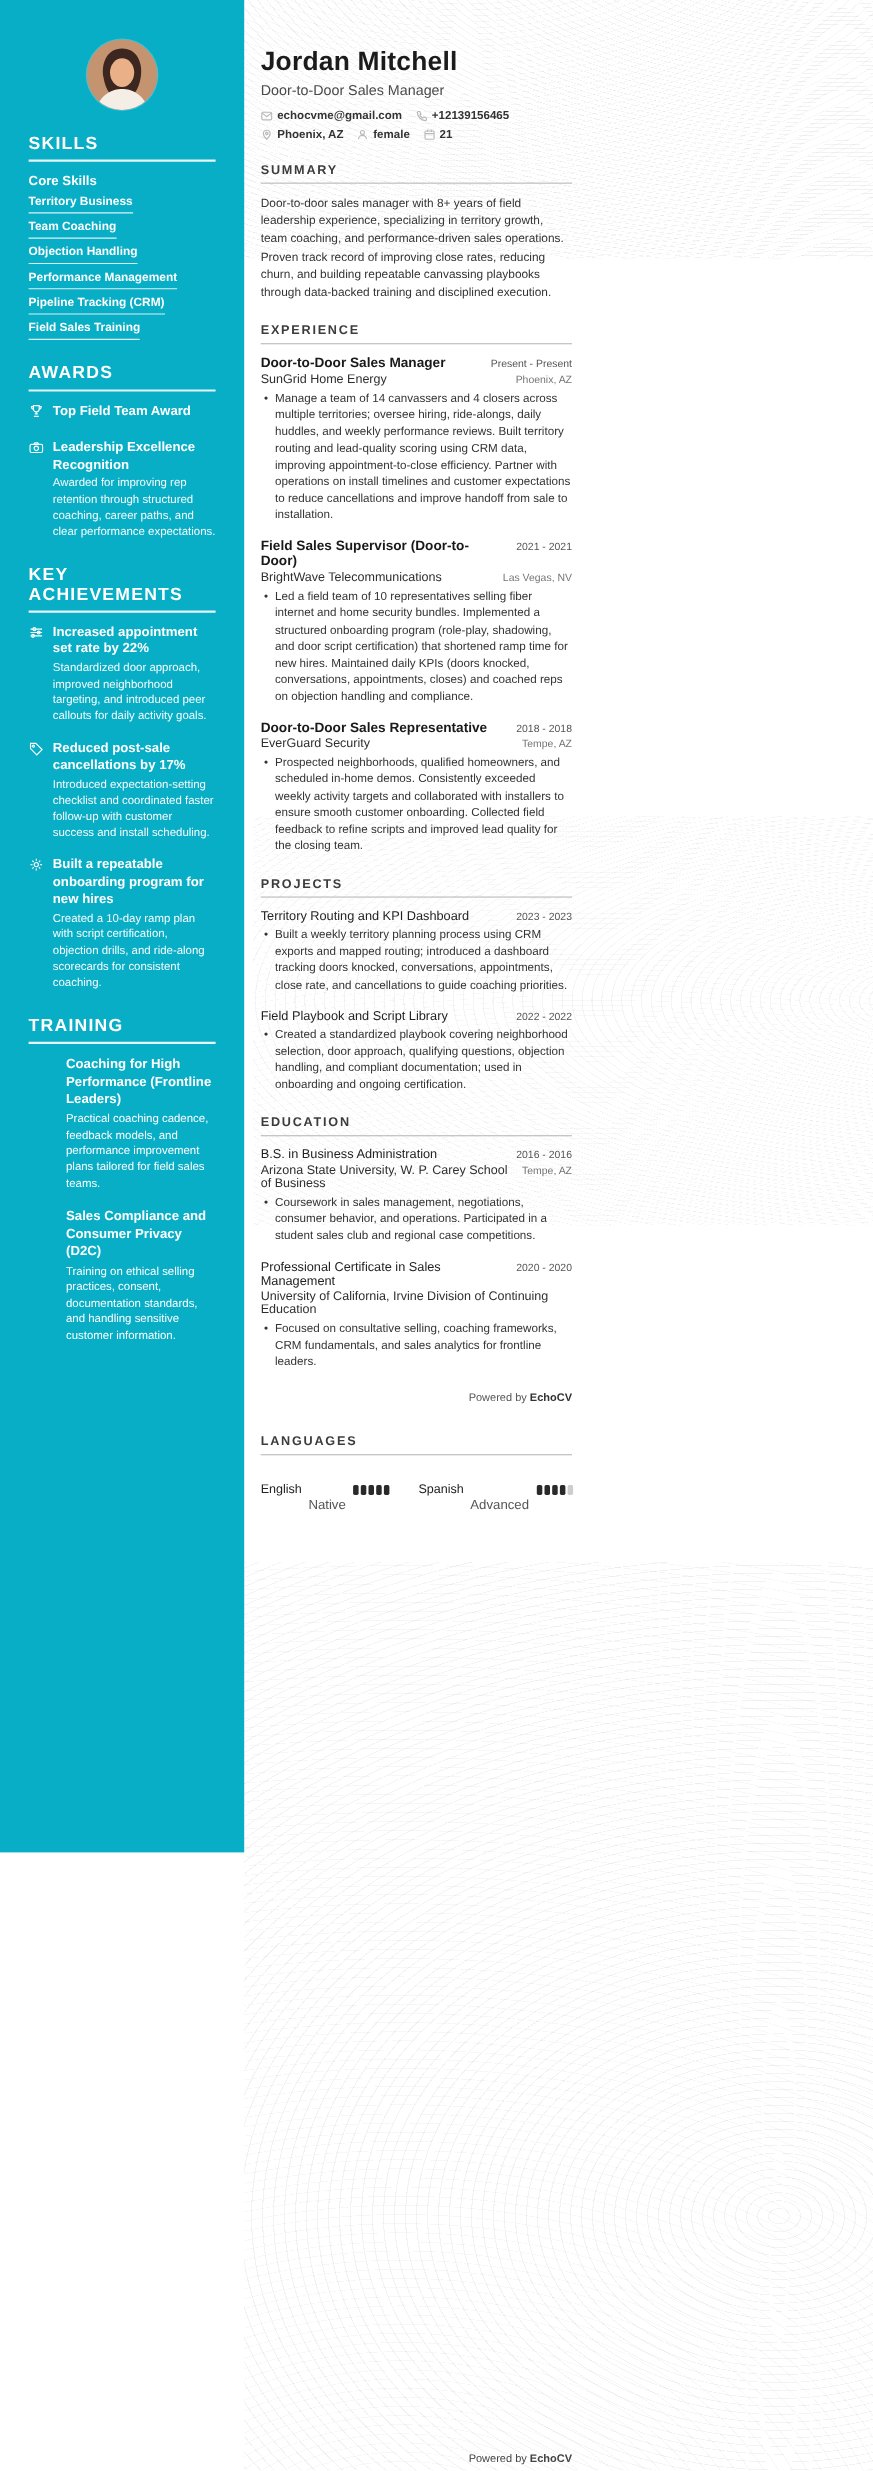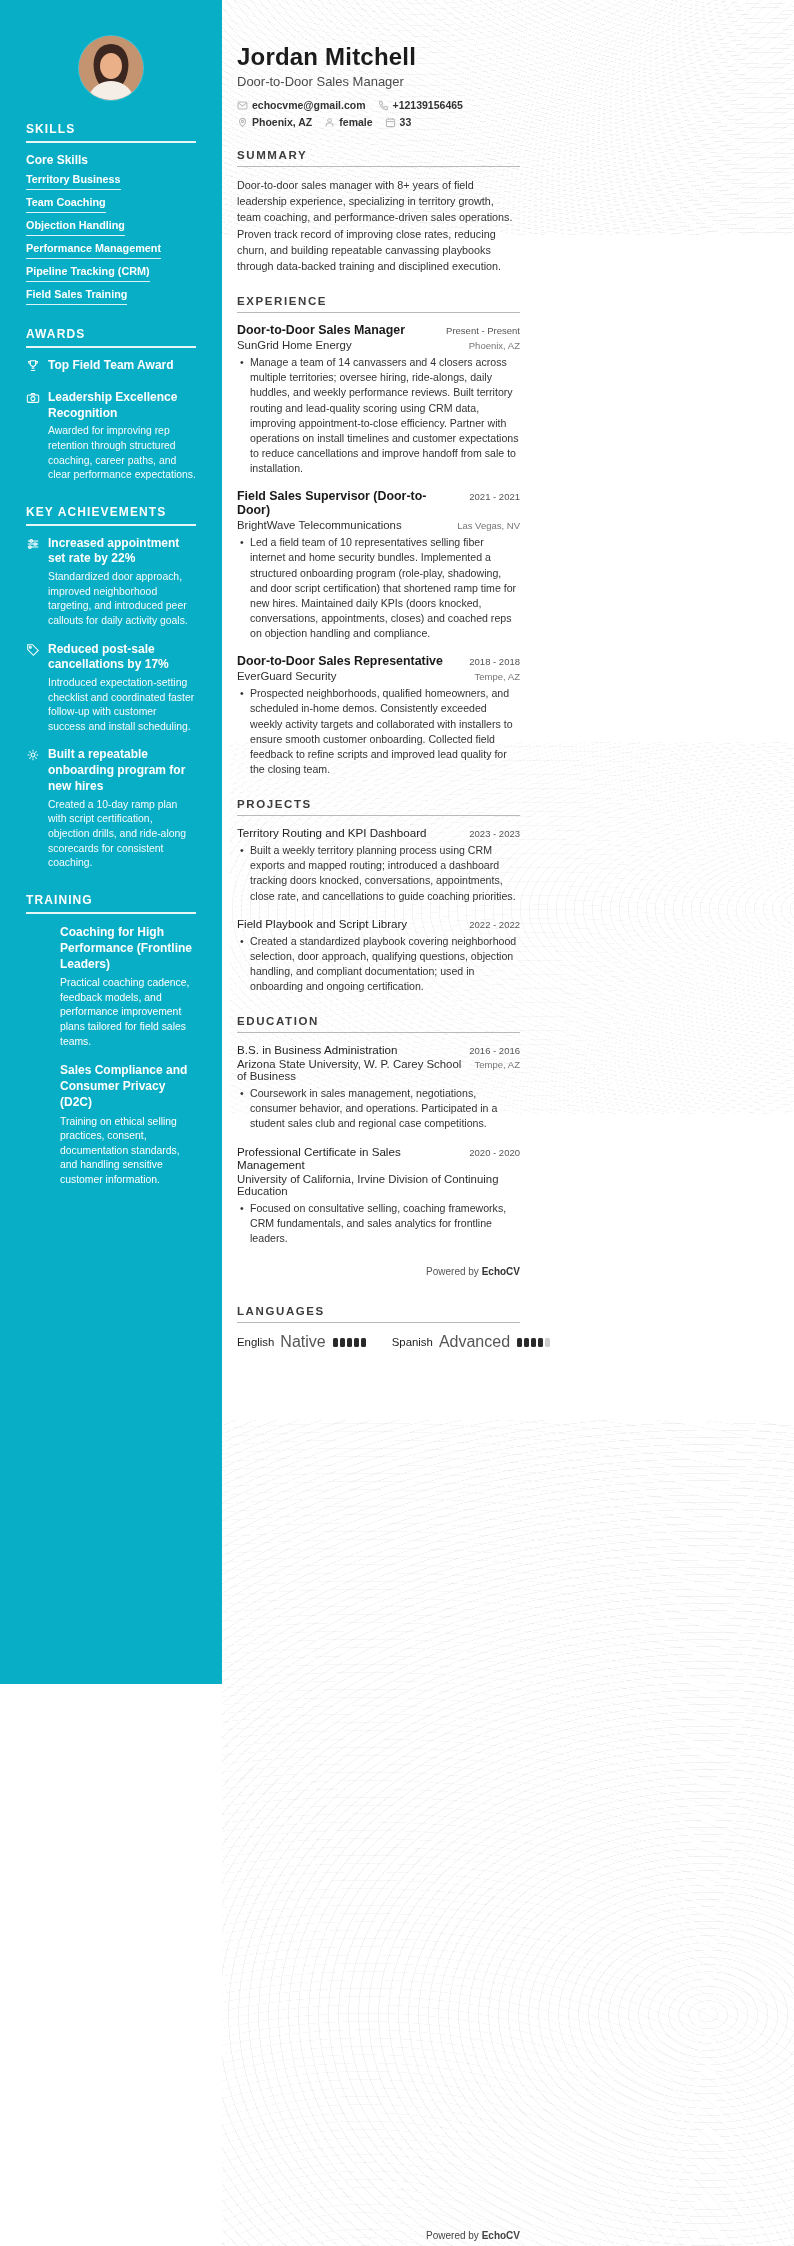--- a/index.html
+++ b/index.html
@@ -34,21 +34,21 @@
   .sidebar {
     position:absolute; z-index:2; left:0; top:0; width:222px; height:1684px;
     background:#08AEC6; color:#fff; padding:36px 26px 0 26px;
   }
   .photo {
     width:64px; height:64px; border-radius:50%; overflow:hidden; margin:0 auto;
     background:#c98f6e; box-shadow:0 0 0 1px rgba(255,255,255,.25);
   }
   .photo svg { display:block; }
   .s-heading {
-    font-size:12px; font-weight:bold; letter-spacing:1.1px; color:#fff;
+    font-size:16px; font-weight:bold; letter-spacing:1.1px; color:#fff;
     border-bottom:2px solid rgba(255,255,255,.9); padding-bottom:5px;
     margin:22px 0 10px 0;
   }
   .skill-group { font-size:12px; font-weight:bold; margin-top:2px; }
   .tags { display:flex; flex-wrap:wrap; column-gap:13px; }
   .tag {
     font-size:10.8px; font-weight:bold; padding:6px 0 3px 0;
     border-bottom:1.5px solid rgba(255,255,255,.85); line-height:1.2;
   }
   .s-item { display:flex; gap:8px; margin-bottom:13px; }
@@ -85,21 +85,21 @@
   .bullets li::before { content:"\2022"; position:absolute; left:-10px; color:#333; }
 
   .powered { margin-top:20px; font-size:10px; color:#555; text-align:right; }
   .powered .brand { font-weight:bold; color:#333; }
 
   .languages { margin-top:28px; }
   .lang-row { display:flex; gap:26px; margin-top:4px; }
   .lang-entry { flex:1; display:flex; align-items:center; justify-content:space-between; gap:6px; }
   .lang-name { font-size:11.4px; color:#222; }
   .lang-right { display:flex; align-items:center; gap:7px; }
-  .lang-level { font-size:16px; color:#555; }
+  .lang-level { font-size:12px; color:#555;margin-top:28px; }
   .dots { display:flex; gap:2px; }
   .dot { width:5px; height:9px; border-radius:1.5px; background:#cdcdcd; }
   .dot.filled { background:#2a2a2a; }
 
   .powered-bottom {
     position:absolute; z-index:3; right:274px; bottom:5px;
     font-size:10px; color:#444;
   }
   .powered-bottom .brand { font-weight:bold; }
 </style>
@@ -267,21 +267,21 @@
         </span>
         <span>female</span>
       </span>
       <span class="contact-item">
         <span class="icn">
           <svg width="11" height="11" viewBox="0 0 16 16" fill="none" stroke="currentColor" stroke-width="1.5">
             <rect x="2" y="3" width="12" height="11" rx="1.5"></rect>
               <path d="M2 6.5h12M5.5 1.5v3M10.5 1.5v3"></path>
           </svg>
         </span>
-        <span>33</span>
+        <span>21</span>
       </span>
     </div>
   </header>
 
   <section>
     <h2 class="m-heading">SUMMARY</h2>
     <p class="summary-text">Door-to-door sales manager with 8+ years of field leadership experience, specializing in territory growth, team coaching, and performance-driven sales operations. Proven track record of improving close rates, reducing churn, and building repeatable canvassing playbooks through data-backed training and disciplined execution.</p>
   </section>
 
   <section>

